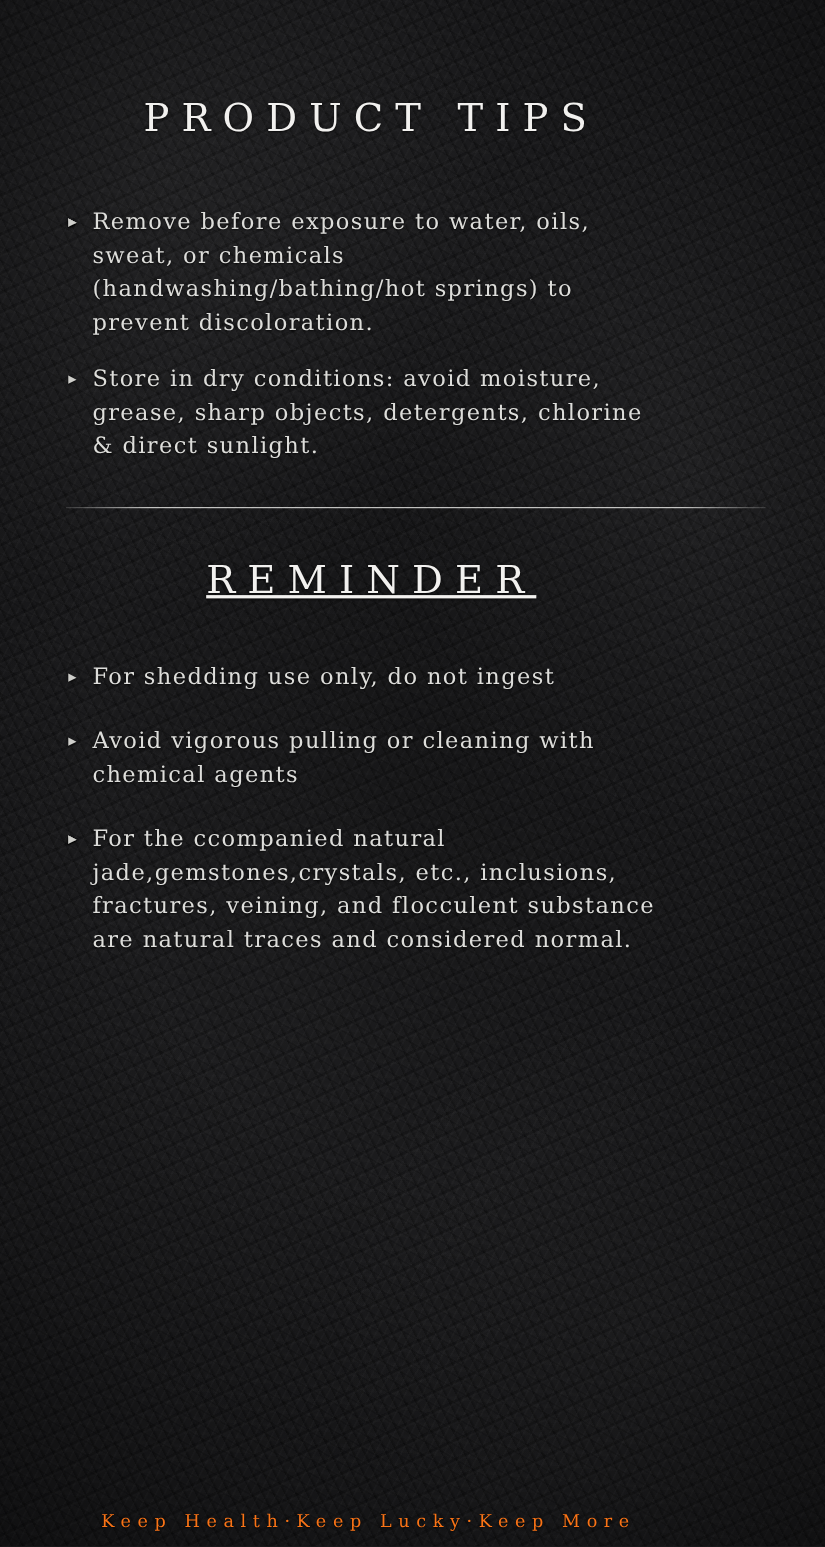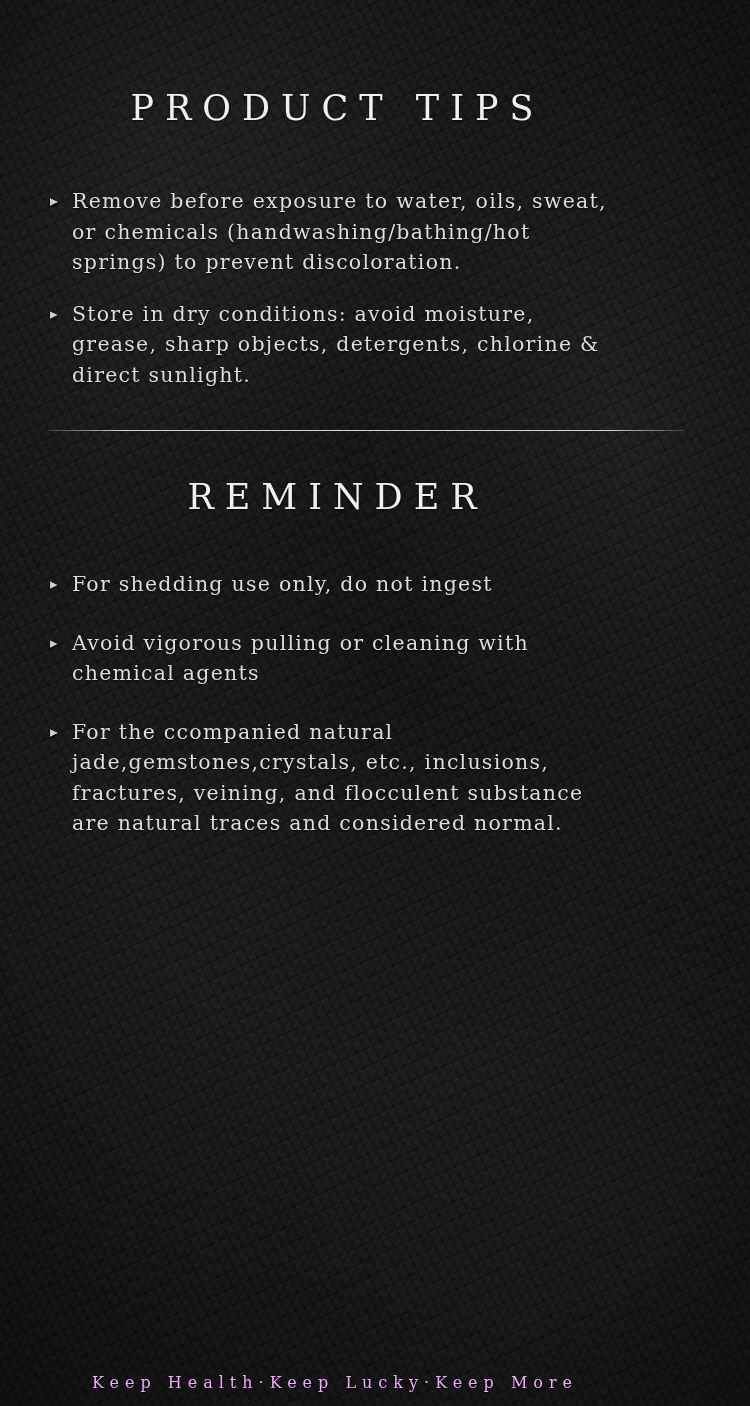--- a/index.html
+++ b/index.html
@@ -44,35 +44,35 @@
   .vignette {
     background: radial-gradient(ellipse 85% 70% at 50% 45%, rgba(0,0,0,0) 45%, rgba(0,0,0,0.45) 100%);
   }
 
   .page {
     position: relative;
     width: 664px;
     height: 1406px;
     z-index: 2;
     box-sizing: border-box;
-    padding: 0 48px;
+    padding: 0 60px;
   }
 
   .section-title {
     color: #f2f1ef;
     font-family: "DejaVu Serif", serif;
     font-weight: 400;
     text-align: center;
     letter-spacing: 11px;
     text-indent: 11px;
     font-size: 35px;
     text-shadow: 0 1px 2px rgba(0,0,0,.7);
   }
   #title-tips { padding-top: 88px; margin: 0 0 58px 0; }
-  #title-reminder { margin: 0 0 52px 0; }
+  #title-reminder { margin: 0 0 52px 0; text-decoration: underline; }
 
   .tips-list, .reminder-list {
     list-style: none;
     margin: 0;
     padding: 0;
   }
   .tip-item {
     position: relative;
     color: #ddddda;
     font-size: 20.5px;
@@ -98,21 +98,21 @@
     margin: 40px auto 46px auto;
     background: linear-gradient(to right, rgba(245,245,242,0.15), rgba(245,245,242,0.85) 12%, rgba(245,245,242,0.85) 88%, rgba(245,245,242,0.15));
   }
 
   .footer {
     position: absolute;
     left: 0;
     right: 0;
     bottom: 14px;
     text-align: center;
-    color: #f0abfc;
+    color: #f97316;
     font-size: 16px;
     letter-spacing: 6px;
     text-indent: 6px;
     font-family: "DejaVu Serif", serif;
     text-shadow: 0 1px 2px rgba(0,0,0,.6);
     margin-top: 12px;
   }
 </style>
 </head>
 <body>

